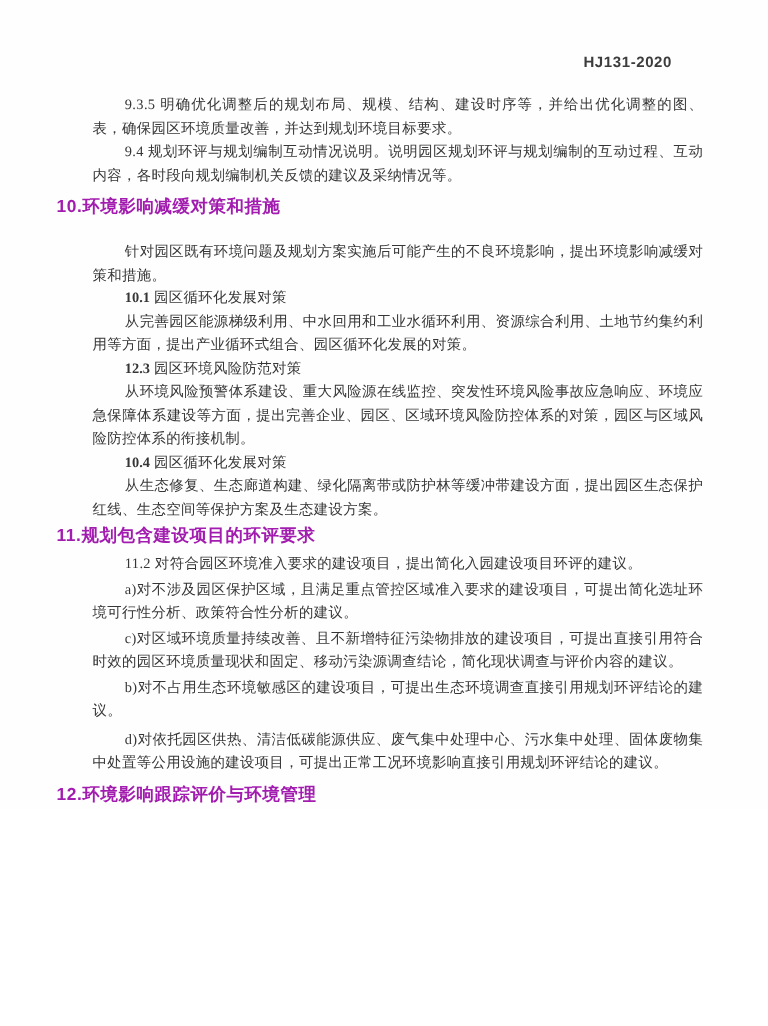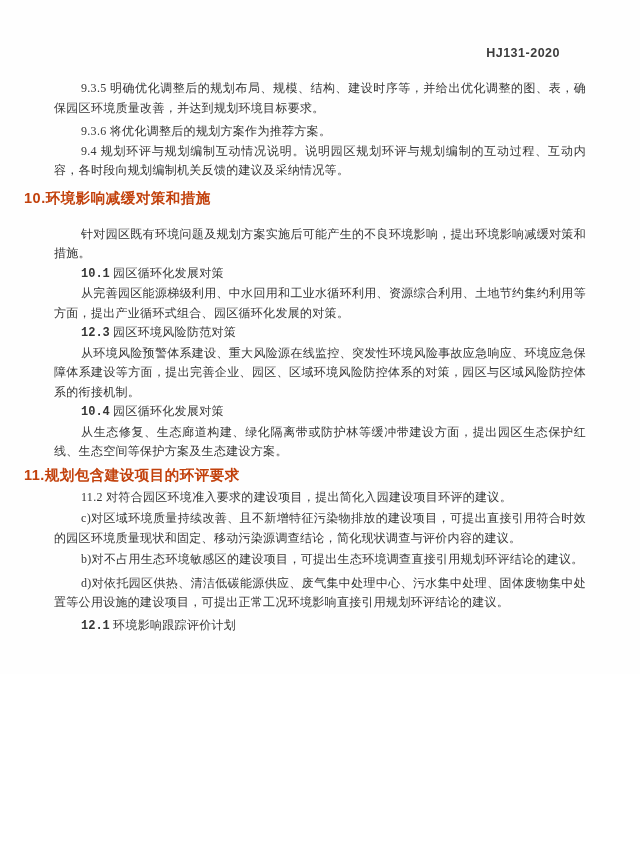--- a/index.html
+++ b/index.html
@@ -1,56 +1,55 @@
 <!DOCTYPE html>
 <html><head>
 <meta charset="utf-8">
 <style>
   html,body{margin:0;padding:0;background:#ffffff;}
   .page{
     width:640px;height:674px;box-sizing:border-box;
-    padding:42px 54px 0 24px;
+    padding:42px 54px 0 47px;
     background:#fefefe;
     font-family:"Liberation Serif","DejaVu Serif",serif;
     color:#363636;position:relative;overflow:hidden;
   }
   .page-header{text-align:right;line-height:20px;padding-right:26px;}
   .doc-code{
     font-family:"Liberation Sans","DejaVu Sans",sans-serif;
     font-weight:700;font-size:12.5px;color:#3c3c3c;letter-spacing:.5px;
   }
   p.body{
     margin:0 0 0 30px;
     font-size:12px;line-height:19.5px;
     text-align:justify;text-indent:27px;
     letter-spacing:.3px;word-break:break-all;
   }
   p.body .num{
-    font-family:Liberation Mono, monospace;
+    font-family:Liberation Serif, serif;
     font-weight:700;letter-spacing:0;
   }
   h2.section{
     margin:0;
     font-family:"Liberation Sans","DejaVu Sans",sans-serif;
     font-weight:700;font-size:14.5px;line-height:22px;
-    color:#c2410c;letter-spacing:.5px;
+    color:#a21caf;letter-spacing:.5px;
   }
 </style>
 </head>
 <body>
 
 <div class="page">
 
   <div class="page-header">
     <span class="doc-code">HJ131-2020</span>
   </div>
 
   <p class="body" style="margin-top:16px">9.3.5 明确优化调整后的规划布局、规模、结构、建设时序等，并给出优化调整的图、表，确保园区环境质量改善，并达到规划环境目标要求。</p>
 
-  <p class="body" style="margin-top:4px">9.3.6 将优化调整后的规划方案作为推荐方案。</p>
 
   <p class="body">9.4 规划环评与规划编制互动情况说明。说明园区规划环评与规划编制的互动过程、互动内容，各时段向规划编制机关反馈的建议及采纳情况等。</p>
 
   <h2 class="section" style="margin-top:6px">10.环境影响减缓对策和措施</h2>
 
   <p class="body" style="margin-top:16px">针对园区既有环境问题及规划方案实施后可能产生的不良环境影响，提出环境影响减缓对策和措施。</p>
 
   <p class="body"><b class="num">10.1</b><span> 园区循环化发展对策</span></p>
 
   <p class="body">从完善园区能源梯级利用、中水回用和工业水循环利用、资源综合利用、土地节约集约利用等方面，提出产业循环式组合、园区循环化发展的对策。</p>
@@ -63,23 +62,25 @@
 
   <p class="body"><b class="num">10.4</b><span> 园区循环化发展对策</span></p>
 
   <p class="body">从生态修复、生态廊道构建、绿化隔离带或防护林等缓冲带建设方面，提出园区生态保护红线、生态空间等保护方案及生态建设方案。</p>
 
   <h2 class="section" style="margin-top:2px">11.规划包含建设项目的环评要求</h2>
 
 
   <p class="body" style="margin-top:2px">11.2 对符合园区环境准入要求的建设项目，提出简化入园建设项目环评的建议。</p>
 
+  <p class="body" style="margin-top:2px">a)对不涉及园区保护区域，且满足重点管控区域准入要求的建设项目，可提出简化选址环境可行性分析、政策符合性分析的建议。</p>
 
   <p class="body" style="margin-top:2px">c)对区域环境质量持续改善、且不新增特征污染物排放的建设项目，可提出直接引用符合时效的园区环境质量现状和固定、移动污染源调查结论，简化现状调查与评价内容的建议。</p>
 
   <p class="body" style="margin-top:2px">b)对不占用生态环境敏感区的建设项目，可提出生态环境调查直接引用规划环评结论的建议。</p>
 
   <p class="body" style="margin-top:4px">d)对依托园区供热、清洁低碳能源供应、废气集中处理中心、污水集中处理、固体废物集中处置等公用设施的建设项目，可提出正常工况环境影响直接引用规划环评结论的建议。</p>
 
+  <h2 class="section" style="margin-top:6px">12.环境影响跟踪评价与环境管理</h2>
 
   <p class="body" style="margin-top:3px"><b class="num">12.1</b><span> 环境影响跟踪评价计划</span></p>
 
 </div>
 
 </body></html>

